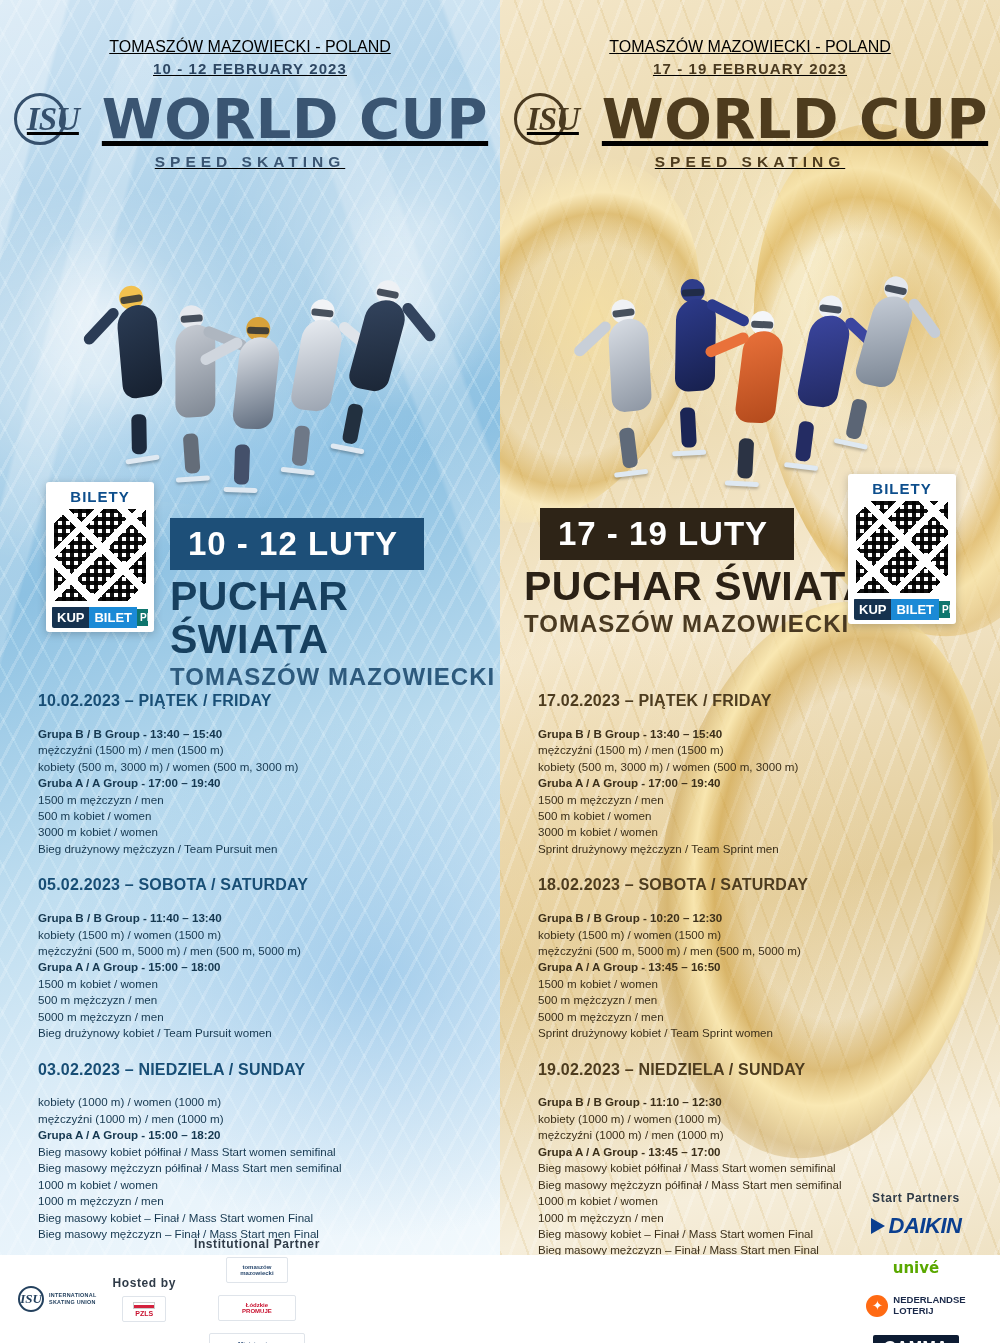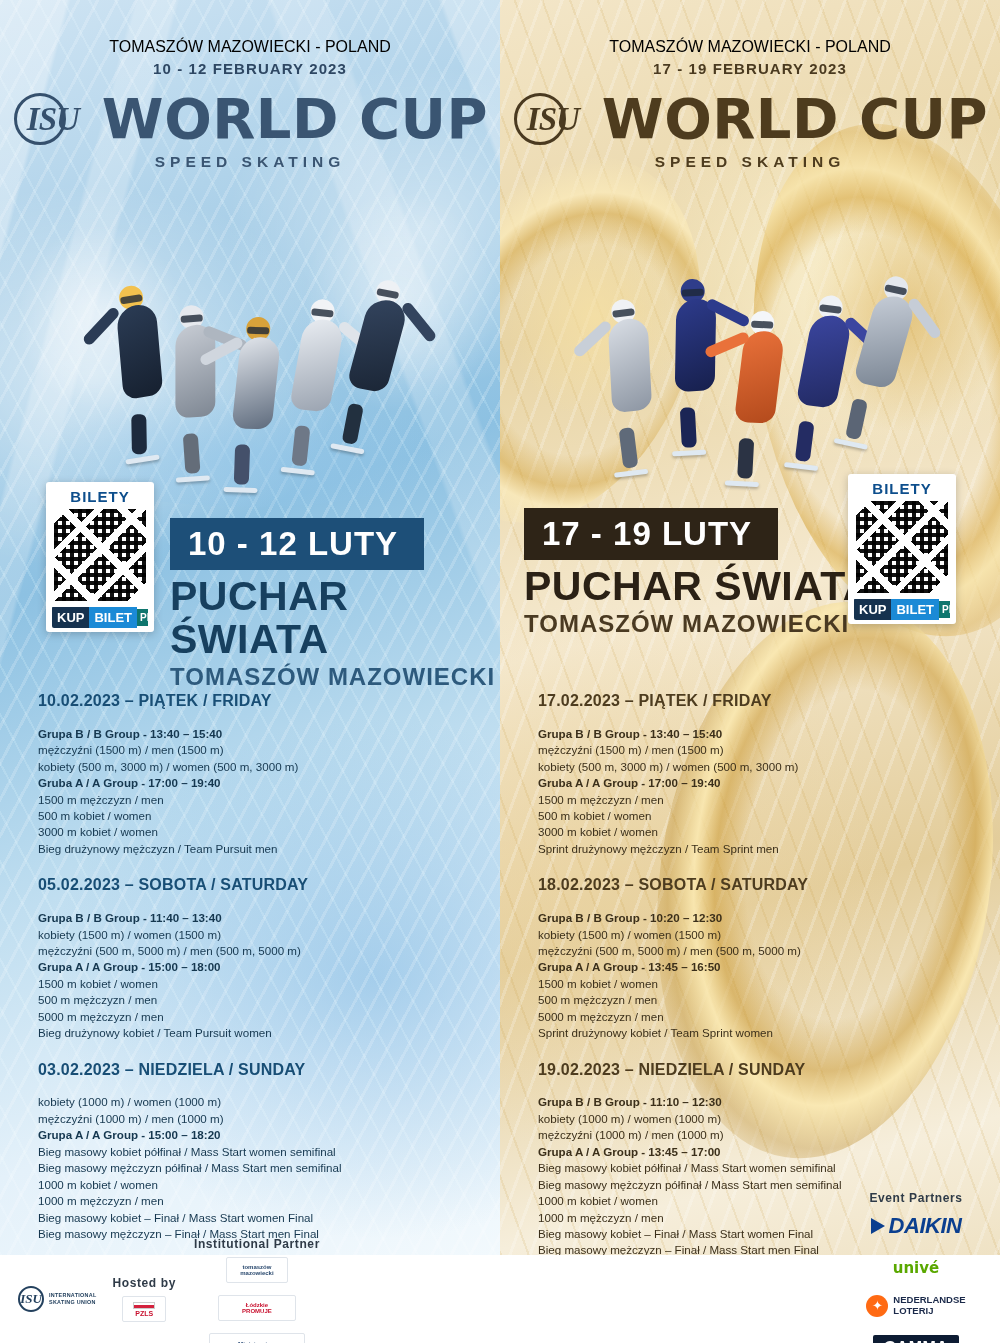--- a/index.html
+++ b/index.html
@@ -14,20 +14,21 @@
     width: 1000px;
     height: 1343px;
     display: flex;
     flex-direction: column;
   }
   .panels {
     position: relative;
     display: flex;
     width: 1000px;
     height: 1255px;
+    text-decoration: underline;
   }
   .panel { position: relative; width: 500px; height: 1255px; overflow: hidden; }
 
   
   .panel-left {
     background:
       radial-gradient(ellipse 420px 320px at 18% 30%, rgba(255,255,255,0.55) 0%, rgba(255,255,255,0) 60%),
       radial-gradient(ellipse 320px 260px at 85% 18%, rgba(255,255,255,0.45) 0%, rgba(255,255,255,0) 62%),
       radial-gradient(ellipse 500px 400px at 75% 78%, rgba(120,180,225,0.55) 0%, rgba(120,180,225,0) 65%),
       linear-gradient(160deg, #cfe4f3 0%, #a9cfe8 22%, #8dc1e2 42%, #bcdcef 62%, #e4f1fa 82%, #f2f9fd 100%);
@@ -225,21 +226,21 @@
 
   
   .banner { position: absolute; z-index: 6; }
   .banner .band {
     display: inline-block;
     padding: 7px 26px 7px 18px;
     font-size: 33px; font-weight: bold; letter-spacing: 1px;
     color: #ffffff;
   }
   .panel-left .banner .band { background: #1d4f78; }
-  .panel-right .banner .band { background: #2e2417; }
+  .panel-right .banner .band { background: #2e2417; margin-left: 16px; }
   .banner .puchar {
     font-size: 41px; font-weight: bold; letter-spacing: 0.5px;
     margin-top: 5px; line-height: 1.05;
   }
   .panel-left .banner .puchar { color: #17405f; }
   .panel-right .banner .puchar { color: #2b2115; }
   .banner .tm {
     font-size: 24px; font-weight: bold; letter-spacing: 1px; margin-top: 2px;
   }
   .panel-left .banner .tm { color: #2d5a7d; }
@@ -631,21 +632,21 @@
         <div class="logo-chip ministerstwo">
           <span>Ministerstwo</span>
           <span>Sportu i Turystyki</span>
         </div>
       </div>
     </div>
 
     <div class="foot-sep"></div>
 
     <div class="foot-col" style="margin-right:6px;">
-      <div class="foot-label">Event Partners</div>
+      <div class="foot-label">Start Partners</div>
       <div class="foot-logos" style="gap:18px;">
         <div class="logo-chip daikin">
           <span class="tri"></span>
           <span>DAIKIN</span>
         </div>
         <div class="unive">univé</div>
         <div class="nl">
           <span class="ball">✦</span>
           <span class="nl-text">
             <span>NEDERLANDSE</span><br>

